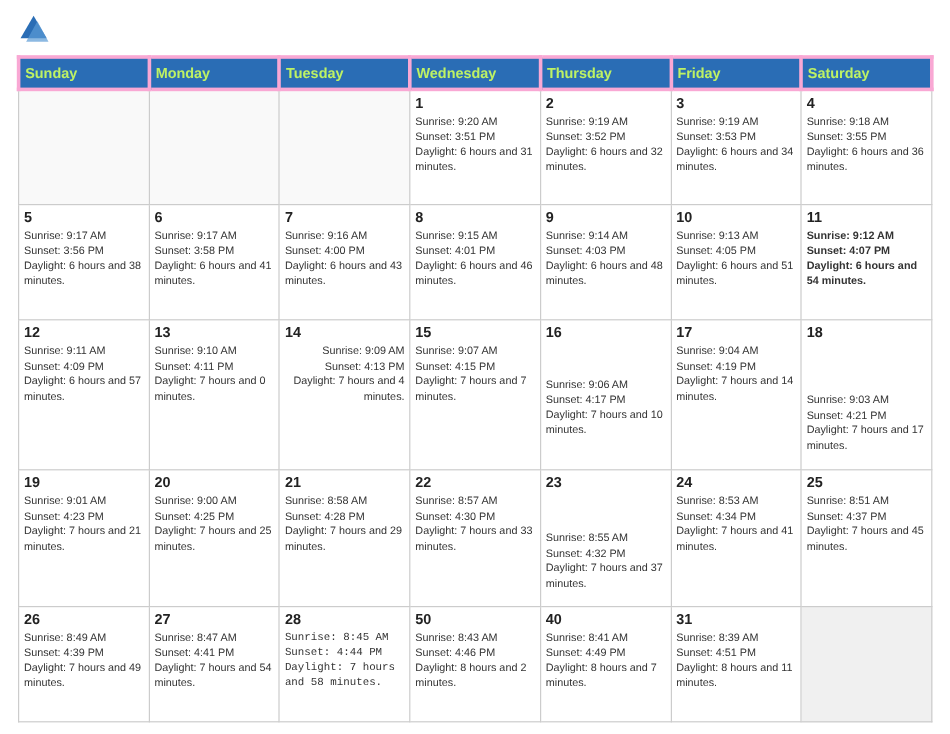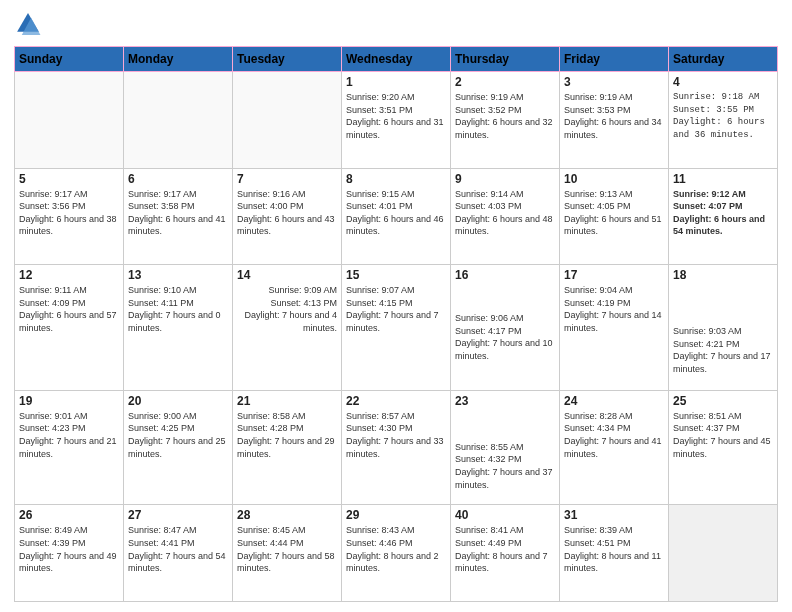--- a/index.html
+++ b/index.html
@@ -54,26 +54,26 @@
     }
     .calendar {
       flex: 1;
       border: 1px solid #ccc;
       border-collapse: collapse;
       width: 100%;
       table-layout: fixed;
     }
     .calendar th {
       background-color: #2a6db5;
-      color: #000000;
+      color: #bef264;
       font-size: 12px;
       font-weight: bold;
       padding: 5px 4px;
       text-align: left;
-      border: 1px solid #f9a8d4;
+      border: 3px solid #f9a8d4;
     }
     .calendar td {
       border: 1px solid #ccc;
       vertical-align: top;
       padding: 3px 4px;
       font-size: 9.5px;
       color: #333;
       height: 88px;
       background: #fff;
     }
@@ -146,21 +146,21 @@
 Daylight: 6 hours and 32 minutes.</div>
           </td>
           <td>
             <div class="day-number">3</div>
             <div class="day-info" style="white-space: pre-line;">Sunrise: 9:19 AM
 Sunset: 3:53 PM
 Daylight: 6 hours and 34 minutes.</div>
           </td>
           <td>
             <div class="day-number">4</div>
-            <div class="day-info" style="white-space: pre-line; font-family: Liberation Mono, monospace;">Sunrise: 9:18 AM
+            <div class="day-info" style="white-space: pre-line;">Sunrise: 9:18 AM
 Sunset: 3:55 PM
 Daylight: 6 hours and 36 minutes.</div>
           </td>
         </tr>
         <tr>
           <td>
             <div class="day-number">5</div>
             <div class="day-info" style="white-space: pre-line;">Sunrise: 9:17 AM
 Sunset: 3:56 PM
 Daylight: 6 hours and 38 minutes.</div>
@@ -272,21 +272,21 @@
 Daylight: 7 hours and 33 minutes.</div>
           </td>
           <td>
             <div class="day-number">23</div>
             <div class="day-info" style="white-space: pre-line; margin-top: 33px;">Sunrise: 8:55 AM
 Sunset: 4:32 PM
 Daylight: 7 hours and 37 minutes.</div>
           </td>
           <td>
             <div class="day-number">24</div>
-            <div class="day-info" style="white-space: pre-line;">Sunrise: 8:28 AM
+            <div class="day-info" style="white-space: pre-line;">Sunrise: 8:53 AM
 Sunset: 4:34 PM
 Daylight: 7 hours and 41 minutes.</div>
           </td>
           <td>
             <div class="day-number">25</div>
             <div class="day-info" style="white-space: pre-line;">Sunrise: 8:51 AM
 Sunset: 4:37 PM
 Daylight: 7 hours and 45 minutes.</div>
           </td>
         </tr>
@@ -298,26 +298,26 @@
 Daylight: 7 hours and 49 minutes.</div>
           </td>
           <td>
             <div class="day-number">27</div>
             <div class="day-info" style="white-space: pre-line;">Sunrise: 8:47 AM
 Sunset: 4:41 PM
 Daylight: 7 hours and 54 minutes.</div>
           </td>
           <td>
             <div class="day-number">28</div>
-            <div class="day-info" style="white-space: pre-line;">Sunrise: 8:45 AM
+            <div class="day-info" style="white-space: pre-line; font-family: Liberation Mono, monospace;">Sunrise: 8:45 AM
 Sunset: 4:44 PM
 Daylight: 7 hours and 58 minutes.</div>
           </td>
           <td>
-            <div class="day-number">29</div>
+            <div class="day-number">50</div>
             <div class="day-info" style="white-space: pre-line;">Sunrise: 8:43 AM
 Sunset: 4:46 PM
 Daylight: 8 hours and 2 minutes.</div>
           </td>
           <td>
             <div class="day-number">40</div>
             <div class="day-info" style="white-space: pre-line;">Sunrise: 8:41 AM
 Sunset: 4:49 PM
 Daylight: 8 hours and 7 minutes.</div>
           </td>

